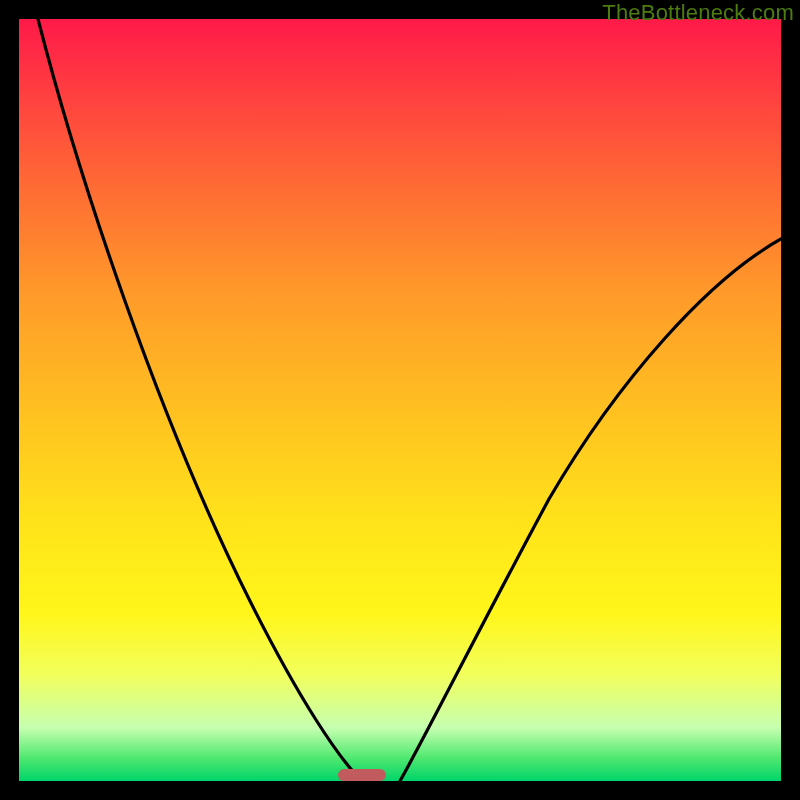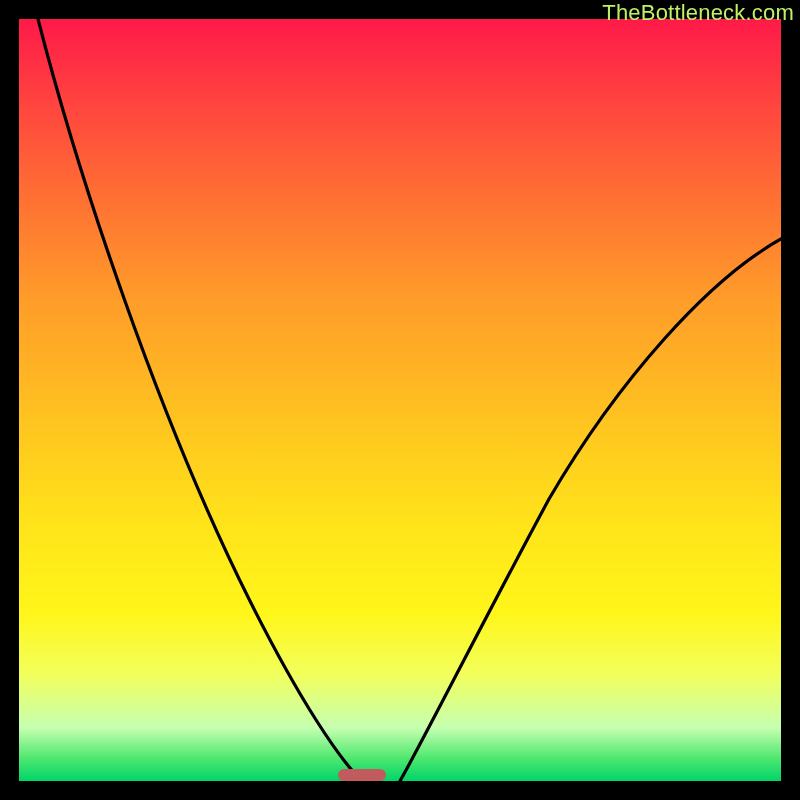--- a/index.html
+++ b/index.html
@@ -28,21 +28,21 @@
       #f2ff5c 86%,
       #c6ffb0 93%,
       #4fe86f 97%,
       #00d46a 100%
     );
   }
   .watermark {
     position: absolute;
     top: 0px;
     right: 6px;
-    color: #bef264;
+    color: #4d7c0f;
     font-size: 22px;
     letter-spacing: 0.2px;
     font-weight: 400;
     font-family: Arial, Helvetica, sans-serif;
   }
   svg.curve {
     position: absolute;
     left: 0;
     top: 0;
   }

